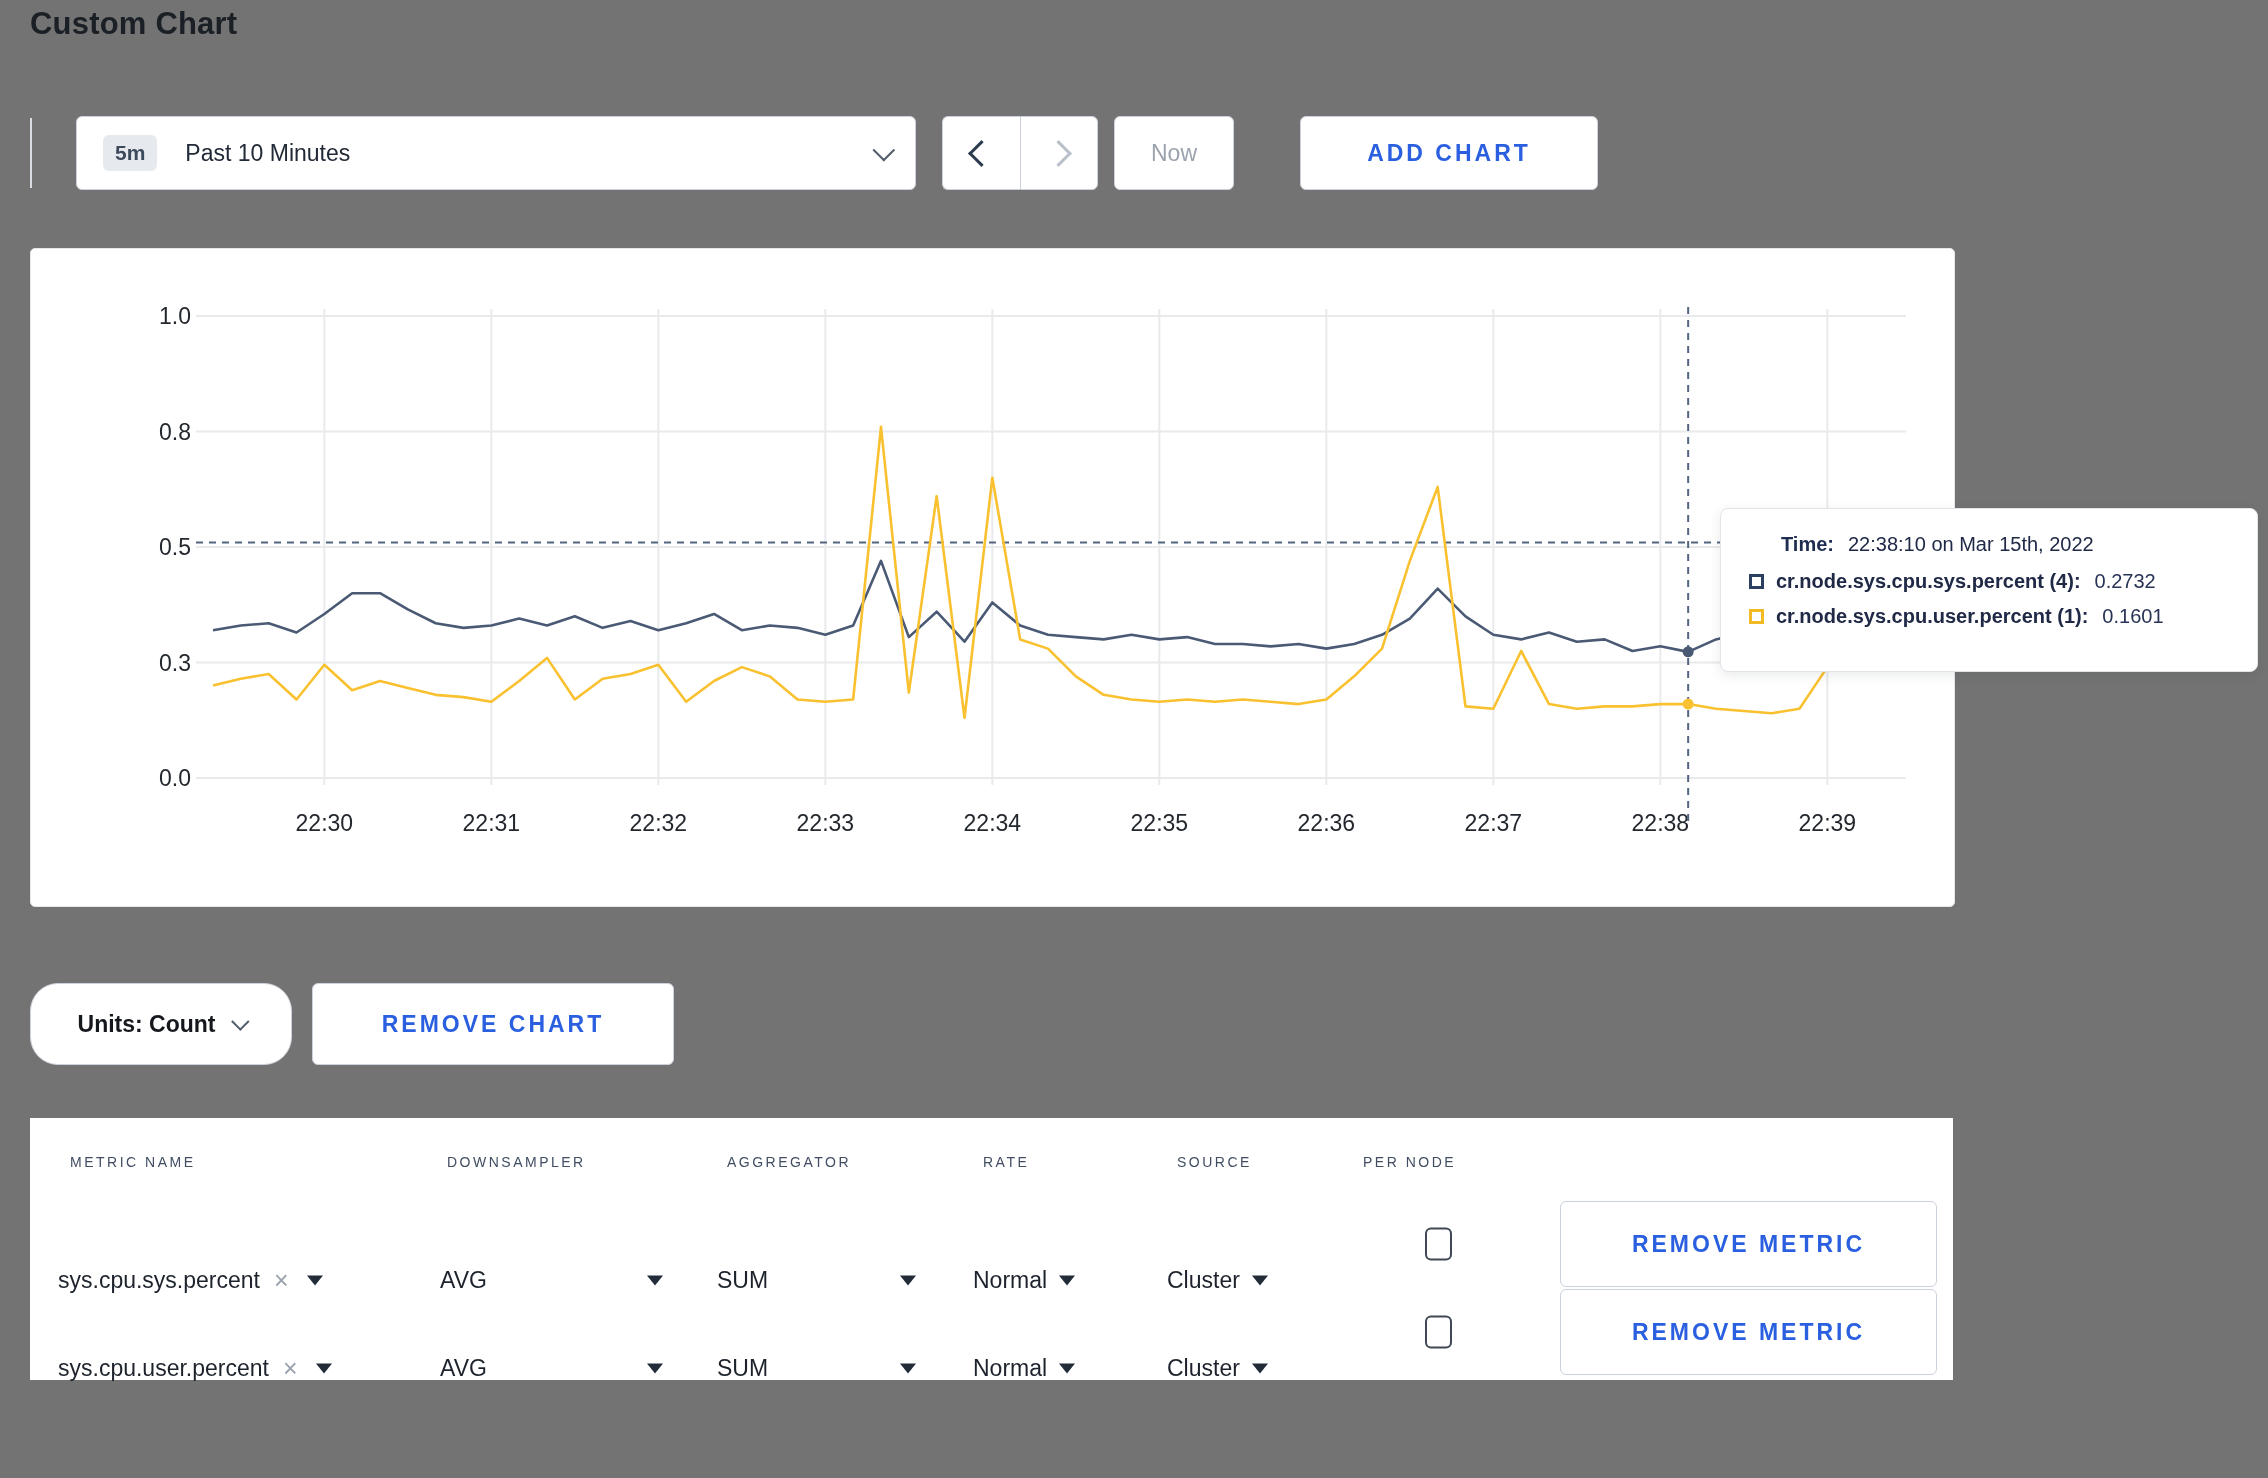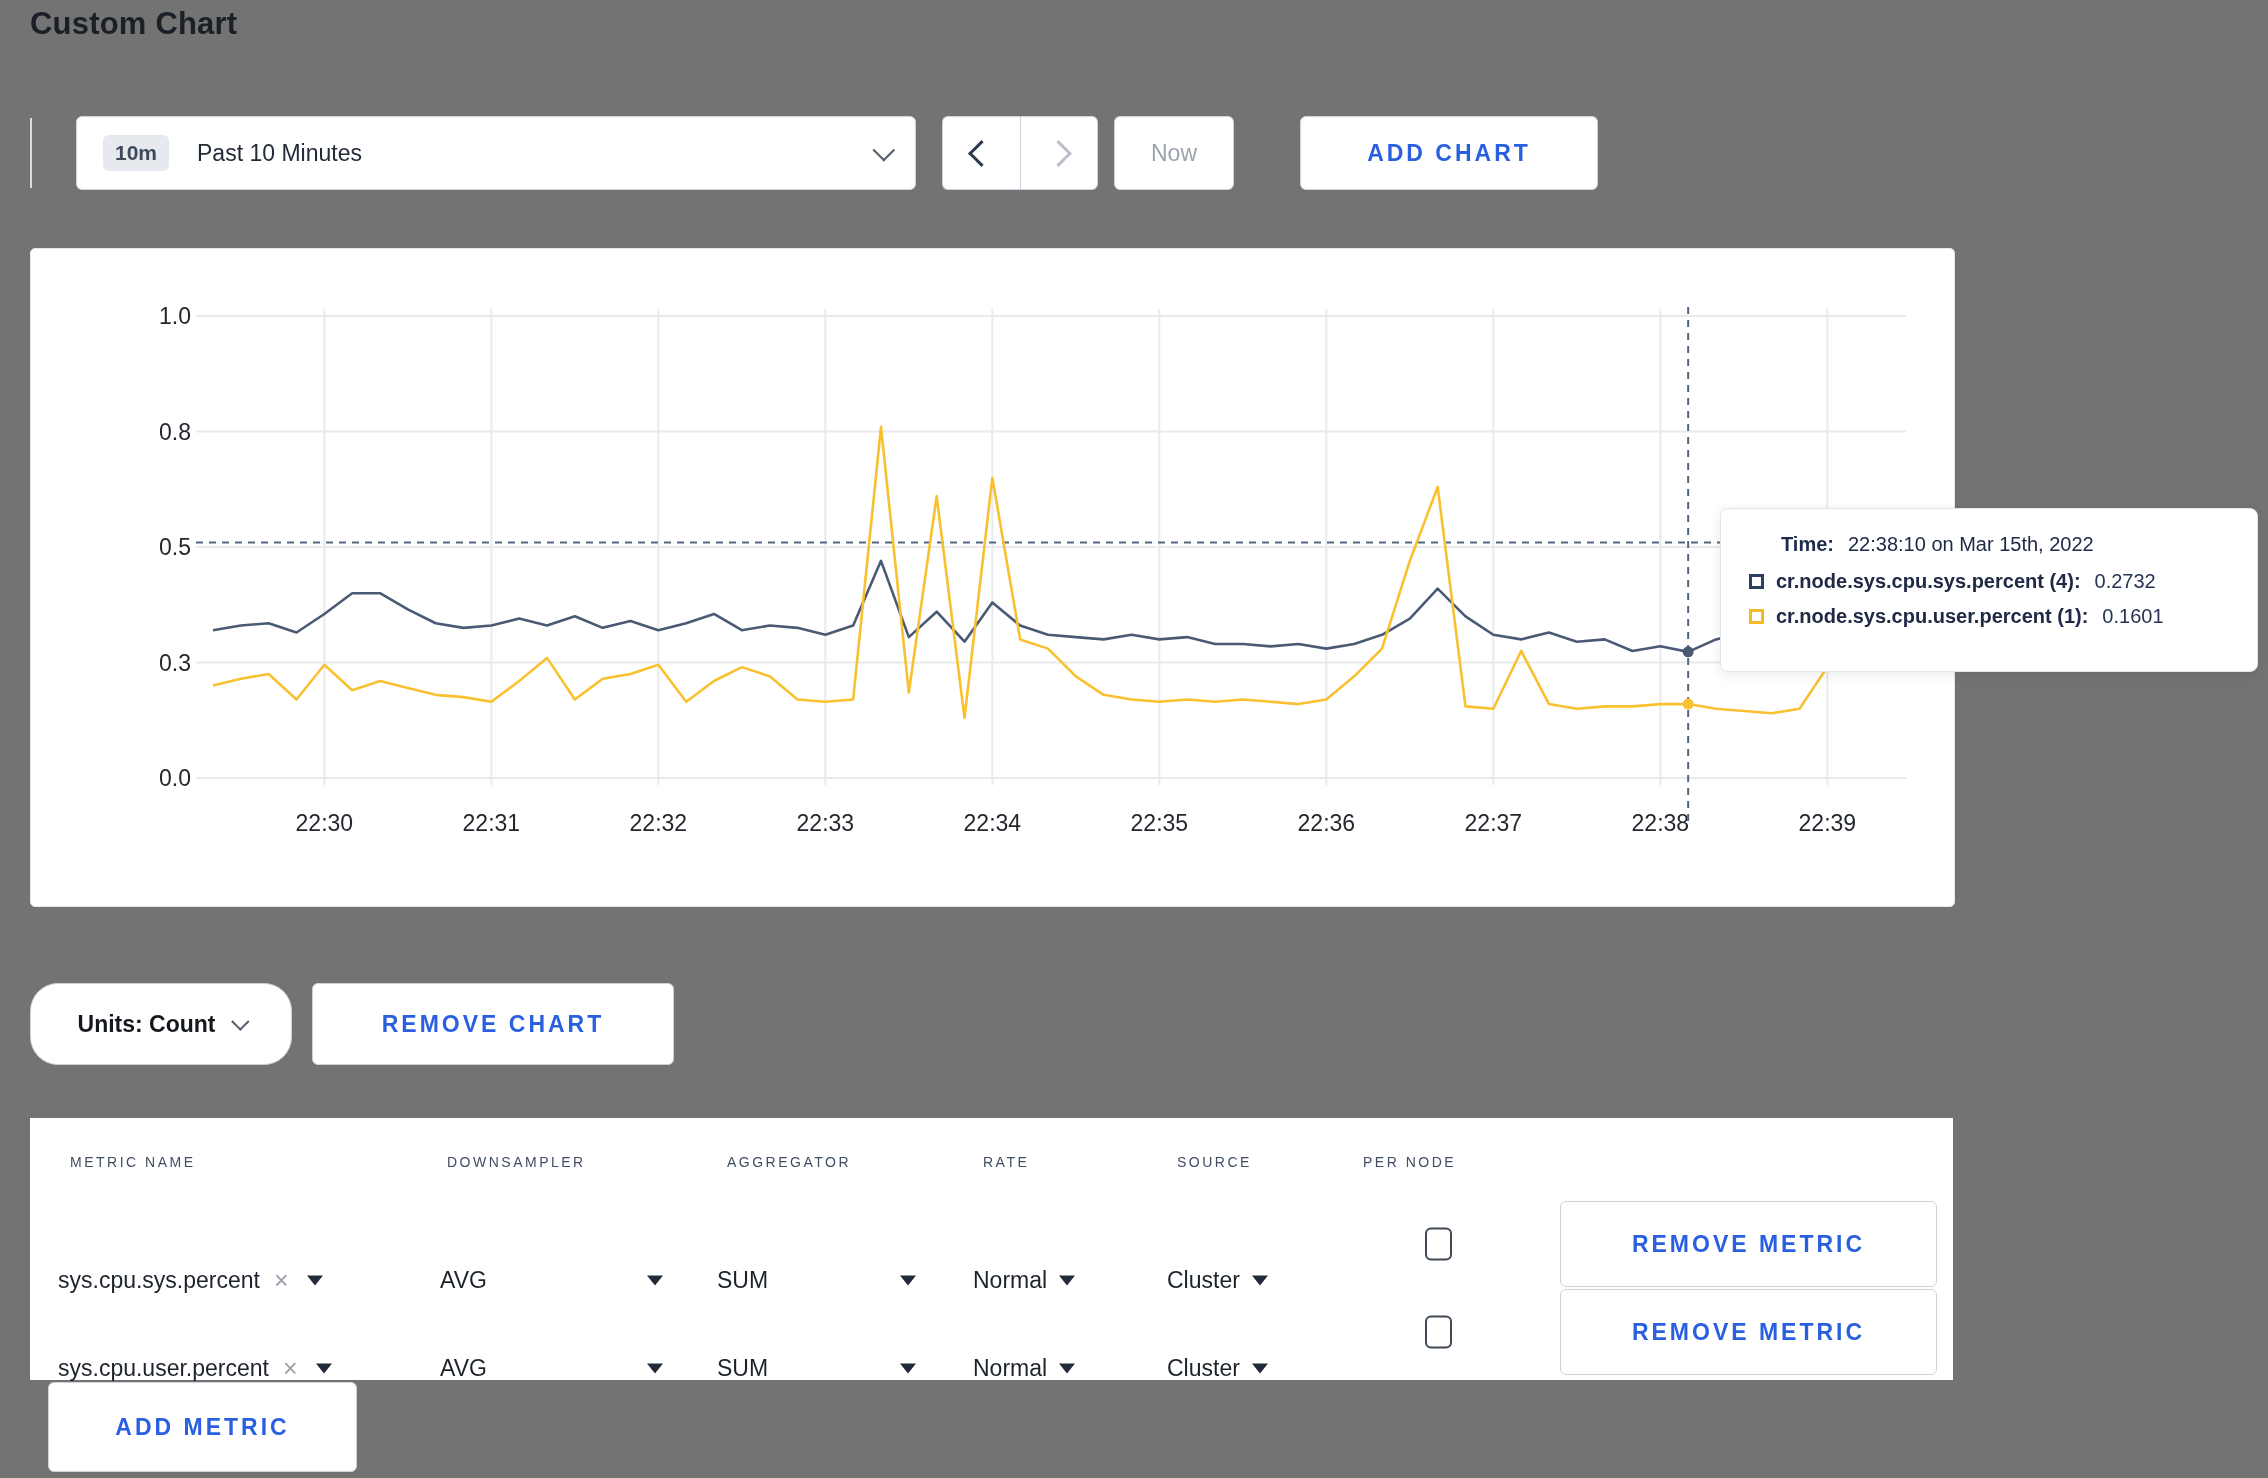--- a/index.html
+++ b/index.html
@@ -54,21 +54,21 @@
 </head>
 <body>
 
 <div class="stage">
 
   <div class="page-title">Custom Chart</div>
 
   <div class="ctrl-divider"></div>
 
   <div class="btn dropdown">
-    <span class="badge">10m</span>
+    <span class="badge">5m</span>
     <span class="dd-label">Past 10 Minutes</span>
     <span class="chev-down"></span>
   </div>
 
   <div class="pager">
     <div class="half">
         <span class="chev left"></span>
       </div>
     <div class="half">
         <span class="chev right"></span>
@@ -196,15 +196,14 @@
       </div>
       <div class="cell" style="left:1137px">
         <span>Cluster</span>
         <span class="tri" style="margin-left:12px"></span>
       </div>
       <div class="checkbox" style="left:1395px"></div>
       <div class="btn rm-btn blue-btn" style="left:1530px;top:1px">REMOVE METRIC</div>
     </div>
   </div>
 
-  <div class="btn add-metric blue-btn">ADD METRIC</div>
 
 </div>
 
 </body></html>

